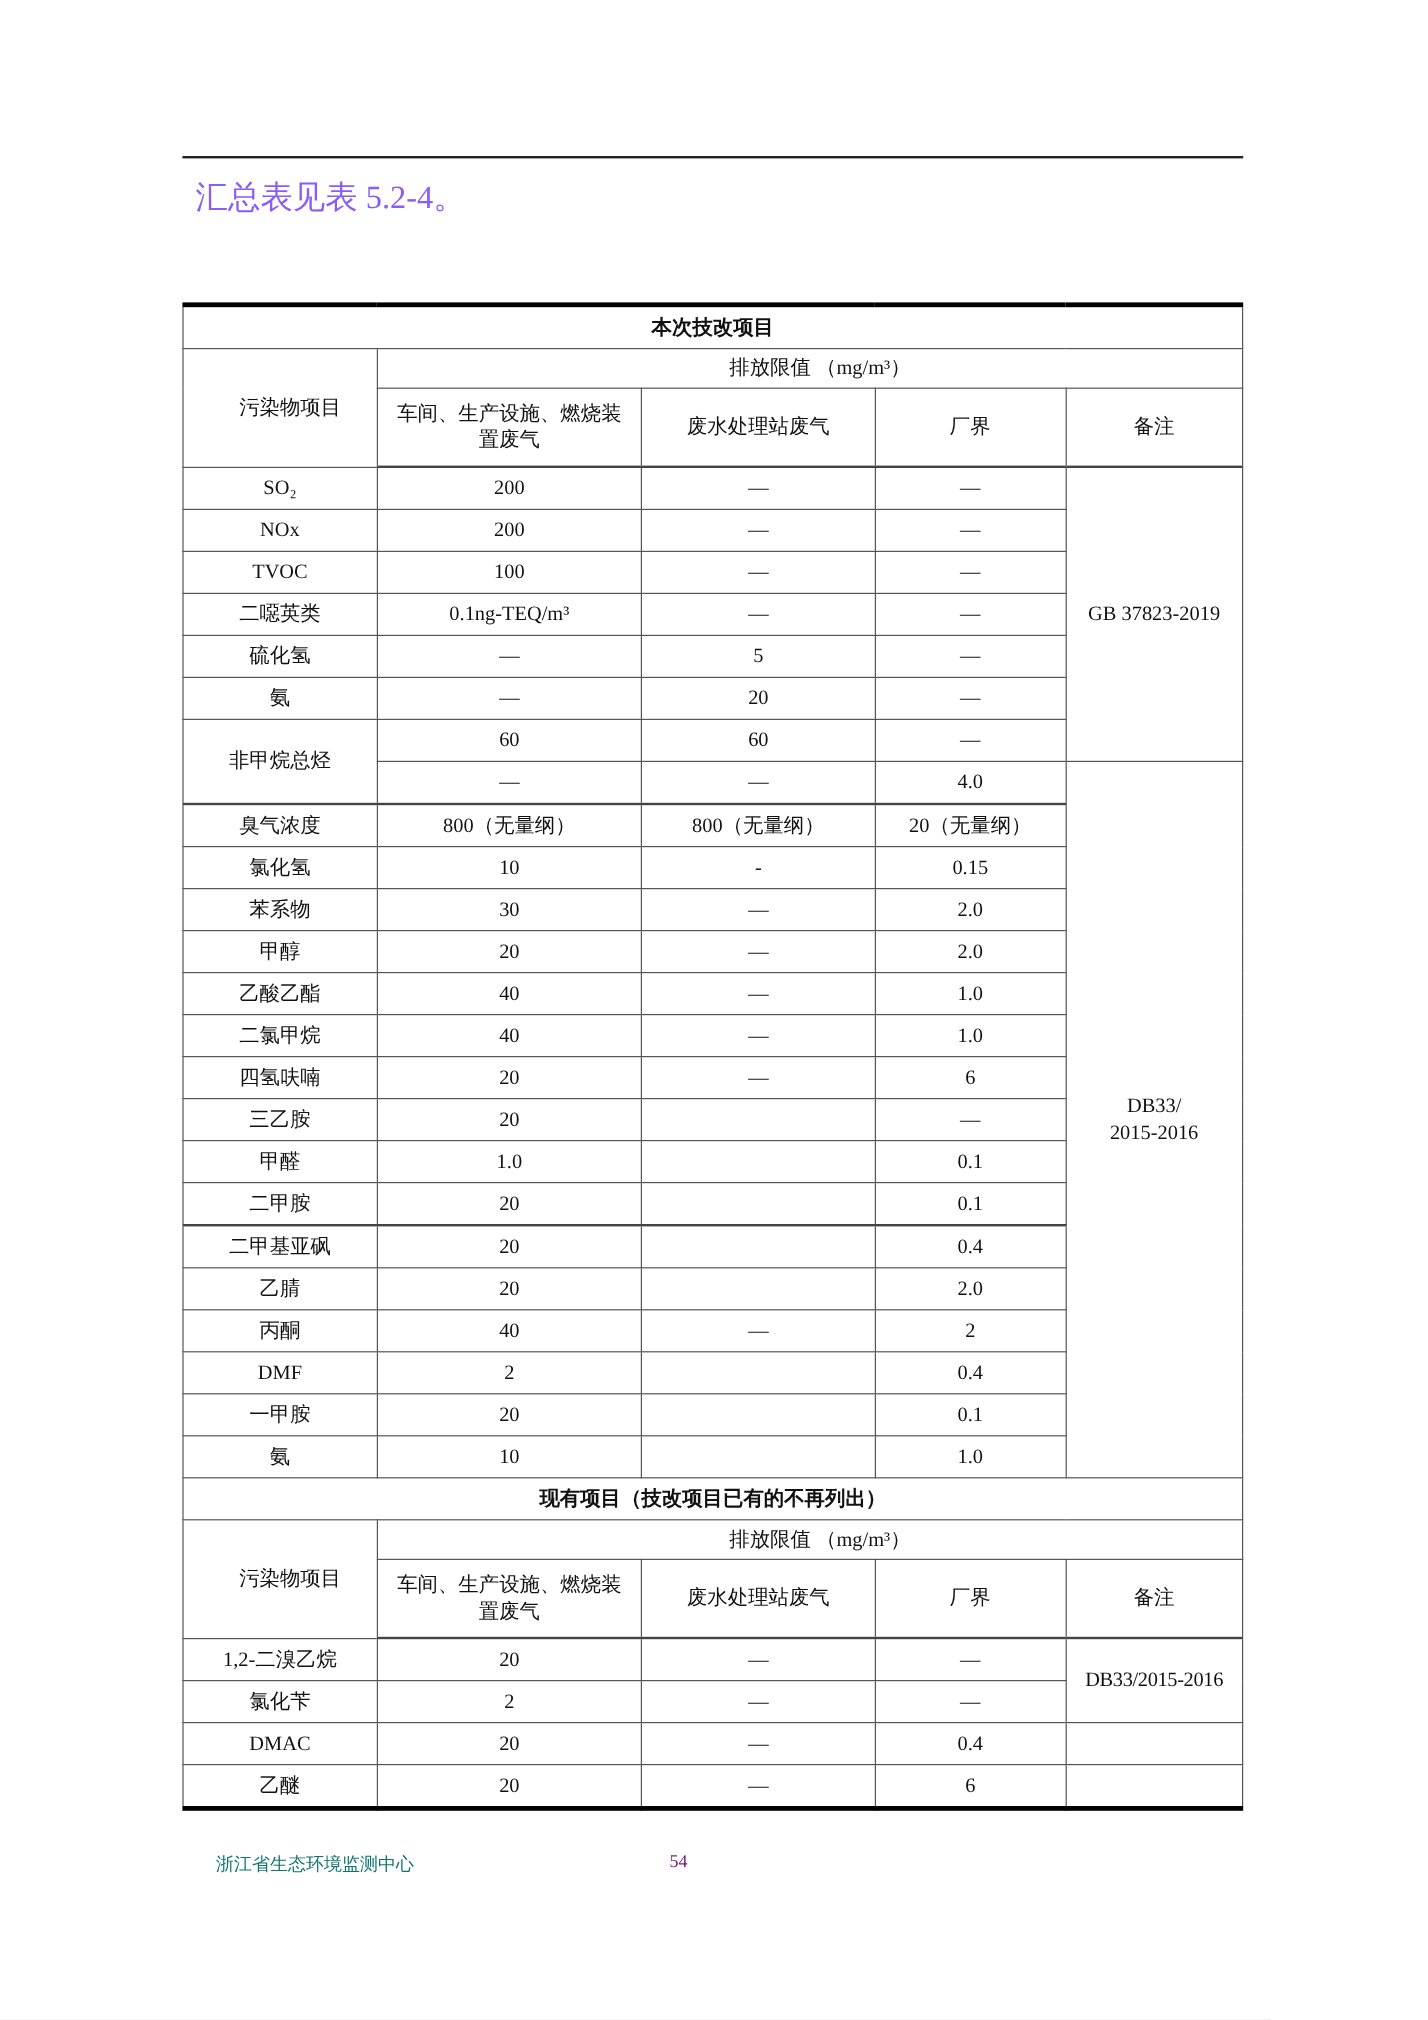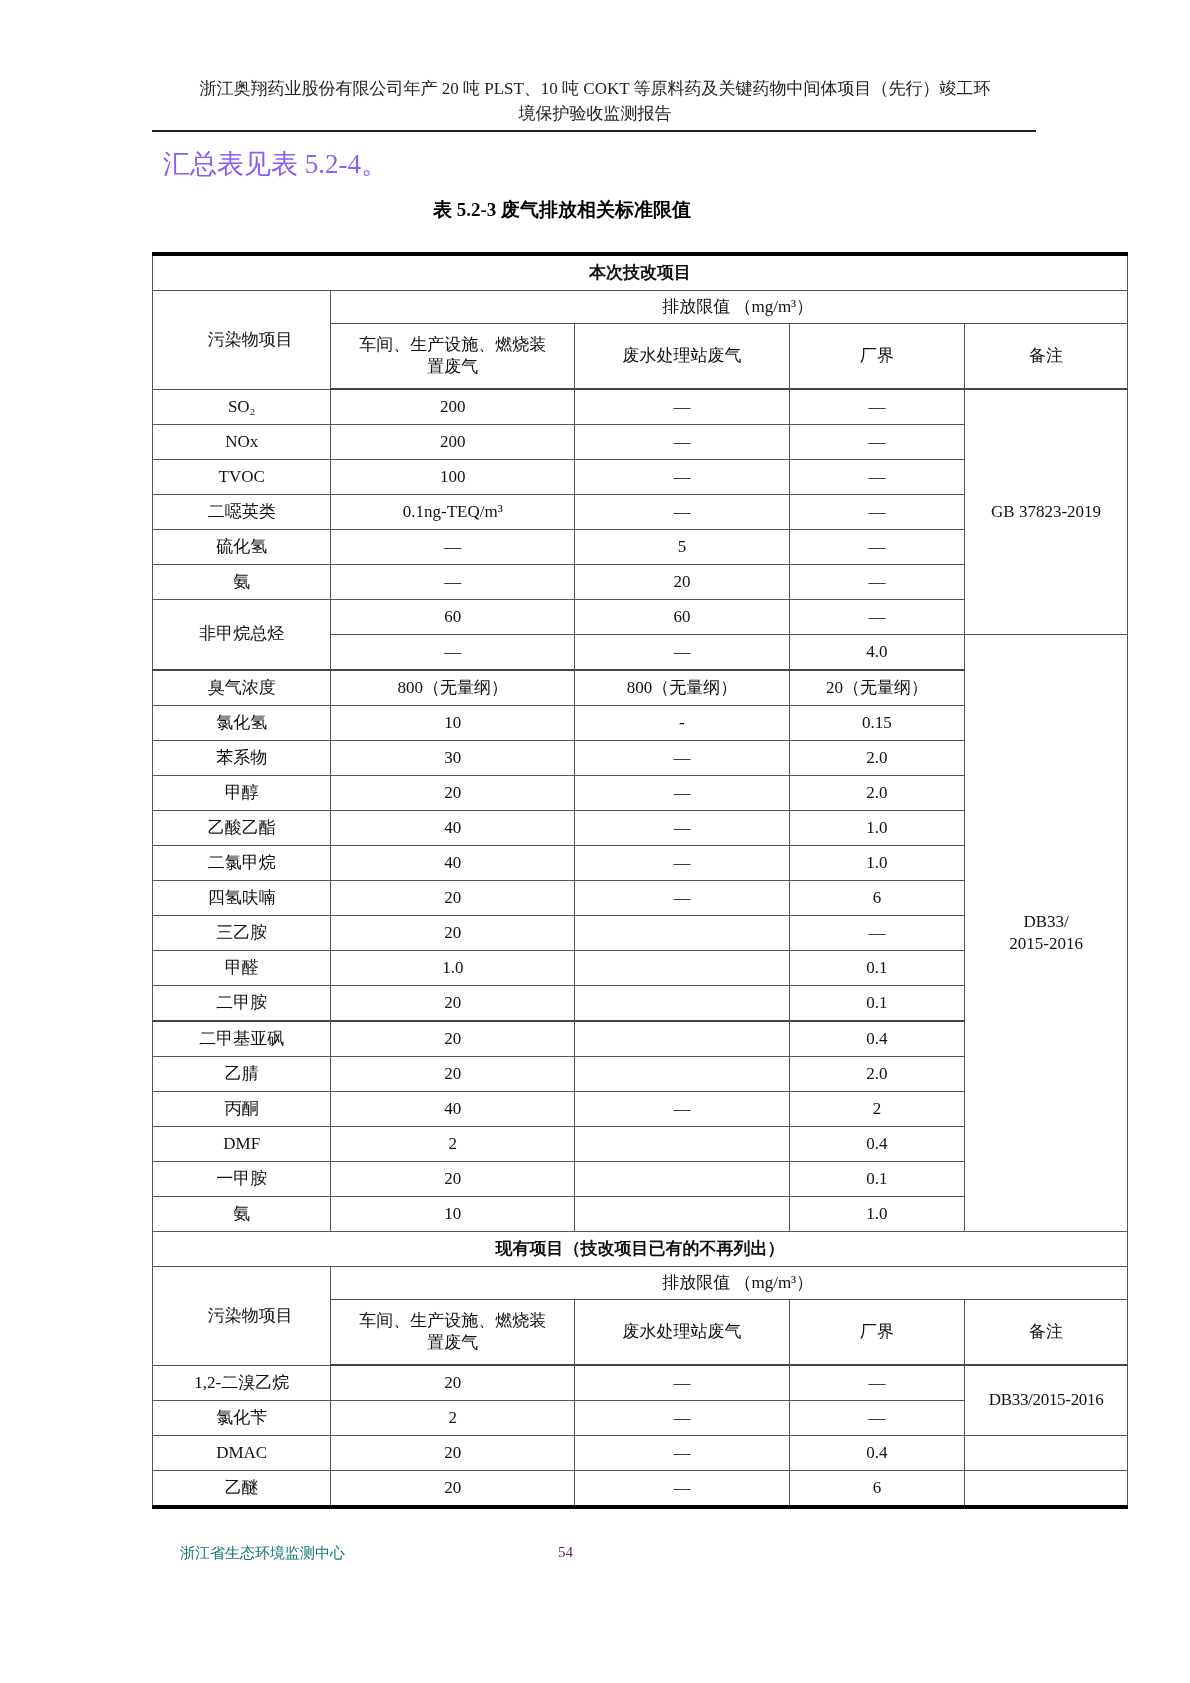--- a/index.html
+++ b/index.html
@@ -23,21 +23,21 @@
   }
   .intro{
     position:absolute;top:146px;left:163px;
     font-size:27px;color:#8b5cf6;
   }
   .table-title{
     position:absolute;top:197px;left:120px;width:884px;
     text-align:center;font-weight:bold;font-size:19px;color:#000;
   }
   table.std-table{
-    position:absolute;top:252px;left:152px;width:976px;
+    position:absolute;top:252px;left:152px;width:884px;
     border-collapse:collapse;table-layout:fixed;
     border-top:4px solid #000;
     border-bottom:4px solid #000;
   }
   table.std-table td{
     border:1px solid #555;
     text-align:center;vertical-align:middle;
     font-size:17px;line-height:1.3;
     padding:1px 3px;height:32px;
     white-space:pre-line;
@@ -60,28 +60,25 @@
   .page-number{
     position:absolute;top:1544px;left:558px;
     font-size:15px;color:#701a75;
   }
 </style>
 </head>
 <body>
 
 <div class="page">
 
-  <div class="doc-header">浙江奥翔药业股份有限公司年产 20 吨 PLST、10 吨 COKT 等原料药及关键药物中间体项目（先行）竣工环
-境保护验收监测报告</div>
 
   <div class="header-rule"></div>
 
   <div class="intro">汇总表见表 5.2-4。</div>
 
-  <div class="table-title">表 5.2-3  废气排放相关标准限值</div>
 
   <table class="std-table">
     <colgroup>
       <col style="width:18.3%">
       <col style="width:25%">
       <col style="width:22%">
       <col style="width:18%">
       <col style="width:16.7%">
     </colgroup>
     <tbody>

